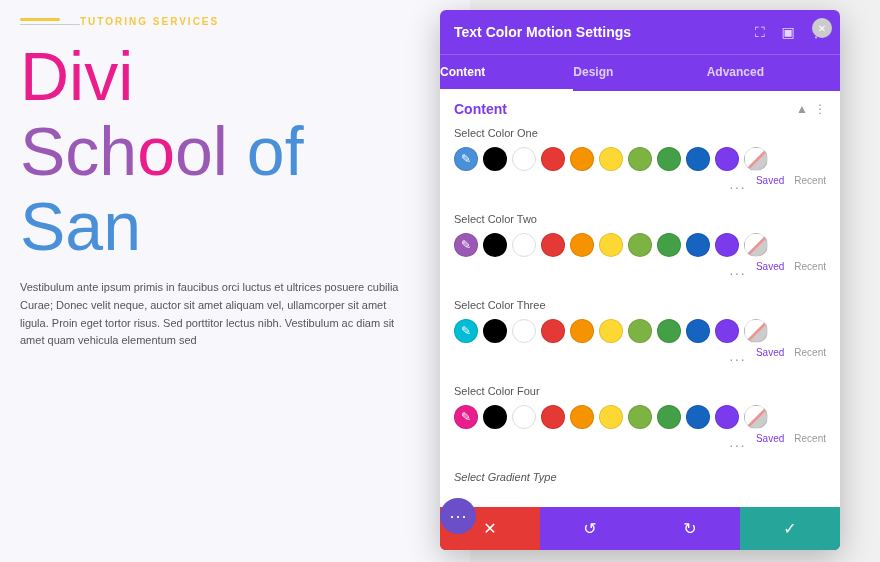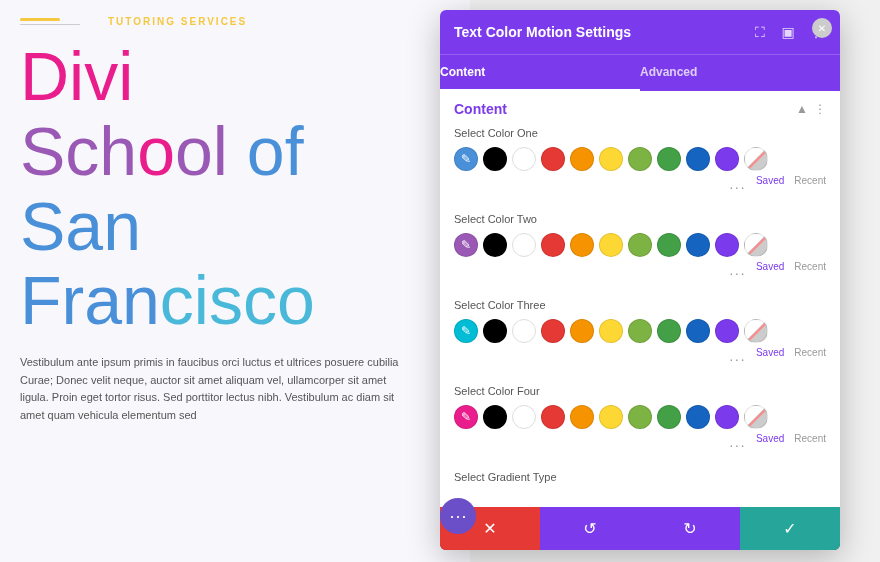--- a/index.html
+++ b/index.html
@@ -18,21 +18,21 @@
       left: 0; top: 0;
       width: 470px;
       height: 562px;
       background: #f8f8fc;
       padding: 16px 20px;
     }
 
     .tutoring-logo {
       display: flex;
       align-items: center;
-      gap: 28px;
+      gap: 0;
       margin-bottom: 12px;
     }
     .logo-lines {
       display: flex;
       flex-direction: column;
       gap: 3px;
     }
     .logo-line-1 { width: 40px; height: 3px; background: #f5c842; border-radius: 2px; }
     .logo-line-2 { width: 60px; height: 1px; background: #ccc; border-radius: 1px; }
     .logo-text {
@@ -304,20 +304,21 @@
       font-size: 10px;
       color: white;
       cursor: pointer;
     }
 
     .gradient-type-label {
       font-size: 11px;
       color: #555;
       font-weight: 500;
       margin-top: 4px;
+      font-style: italic;
     }
   </style>
 </head>
 <body>
 
 <div class="preview-area">
   <div class="tutoring-logo">
     <div class="logo-lines">
       <div class="logo-line-1"></div>
       <div class="logo-line-2"></div>
@@ -327,23 +328,20 @@
 
   <div class="main-heading">
     <span class="word-divi">Divi</span>
     <div>
       <span style="font-size:68px;font-weight:300;">
         <span class="word-sch">Sch</span><span class="word-o-violet">o</span><span class="word-ol">ol </span><span class="word-of">of</span>
       </span>
     </div>
     <div>
       <span class="word-san">San</span>
-    </div>
-    <div>
-      <span class="word-fran">Fran</span><span class="word-cisco">cisco</span>
     </div>
   </div>
 
   <p class="preview-text">Vestibulum ante ipsum primis in faucibus orci luctus et ultrices posuere cubilia Curae; Donec velit neque, auctor sit amet aliquam vel, ullamcorper sit amet ligula. Proin eget tortor risus. Sed porttitor lectus nibh. Vestibulum ac diam sit amet quam vehicula elementum sed</p>
 </div>
 
 <div class="fab-button">
   <span>···</span>
 </div>
 
@@ -354,20 +352,21 @@
     <span class="panel-title">Text Color Motion Settings</span>
     <div class="panel-header-icons">
       <span class="panel-header-icon">⛶</span>
       <span class="panel-header-icon">▣</span>
       <span class="panel-header-icon">⋮</span>
     </div>
   </div>
 
   <div class="panel-tabs">
     <div class="panel-tab active">Content</div>
+    <div class="panel-tab">Design</div>
     <div class="panel-tab">Advanced</div>
   </div>
 
   <div class="panel-body">
     <div class="section-header">
       <span class="section-title">Content</span>
       <div class="section-header-icons">
         <span class="section-icon">▲</span>
         <span class="section-icon">⋮</span>
       </div>

